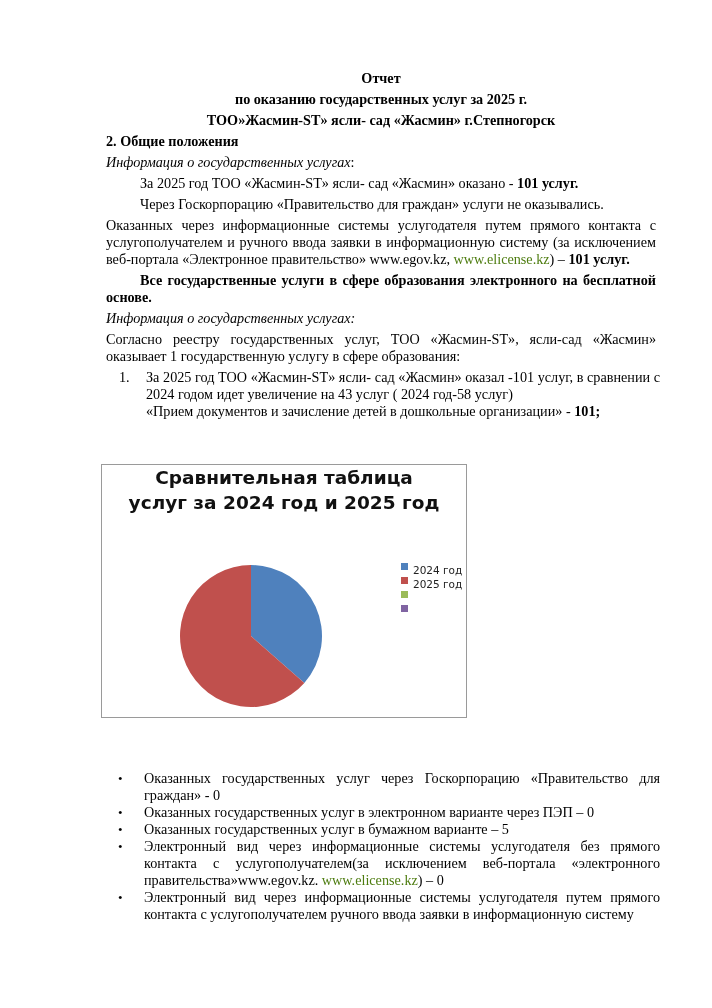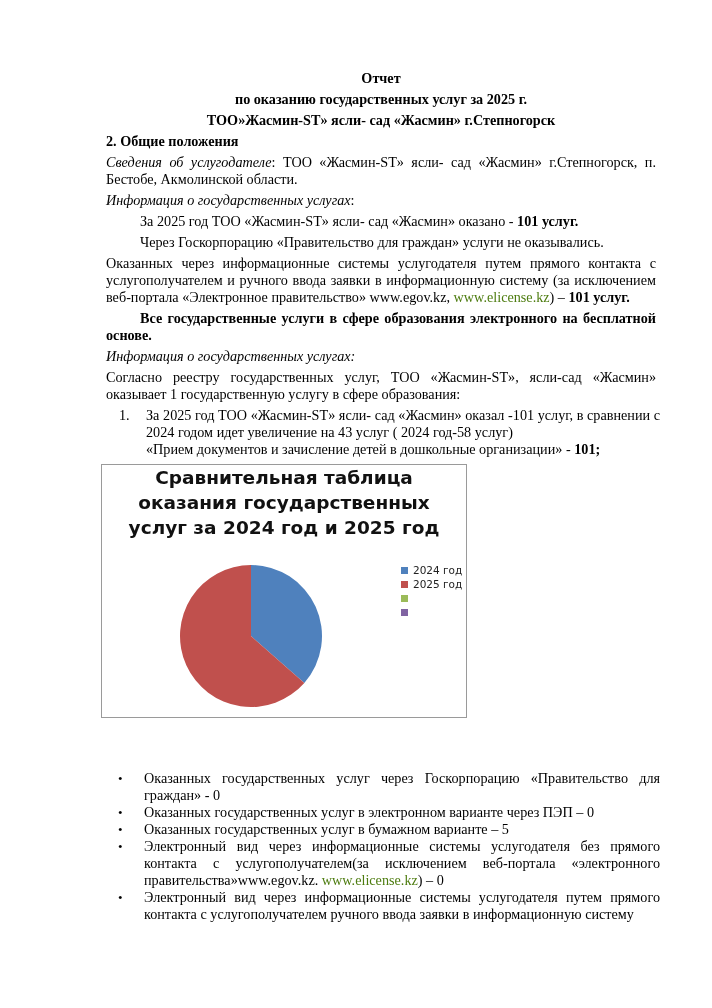--- a/index.html
+++ b/index.html
@@ -15,56 +15,54 @@
   p { margin:4px; }
   ol.num { margin:0; padding-left:0; list-style:none; }
   ol.num li { position:relative; padding-left:44px; text-align:justify; }
   ol.num li .n { position:absolute; left:17px; top:0; }
   .chart { position:absolute; left:101px; top:464px; width:364px; height:252px;
            border:1px solid #9a9a9a; background:#fff; }
   .chart-title { position:absolute; left:0; top:0; width:364px; text-align:center;
            font-family:"DejaVu Sans", sans-serif; font-weight:bold; font-size:18.5px; line-height:25px; color:#111; }
   .chart svg { position:absolute; left:0; top:0; }
   .legend { position:absolute; left:299px; top:98px; font-family:"DejaVu Sans", sans-serif; font-size:10.5px; line-height:14px; color:#222; }
-  .legend-item { display:flex; align-items:center; height:14px; }
+  .legend-item { display:flex; height:14px; }
   .swatch { width:7px; height:7px; margin-right:5px; display:inline-block; }
   .bullets { position:absolute; left:102px; top:770px; width:558px; line-height:17px; }
   .bullets ul { margin:0; padding:0; list-style:none; }
   .bullets li { position:relative; padding-left:42px; text-align:justify; }
   .bullets li .dot { position:absolute; left:16px; top:0; font-size:13px; }
 </style>
 </head>
 <body>
 
 <div class="page">
   <p class="center">Отчет</p>
   <p class="center">по оказанию государственных услуг за 2025 г.</p>
   <p class="center">ТОО»Жасмин-ST» ясли- сад «Жасмин» г.Степногорск</p>
   <p class="b">2. Общие положения</p>
-  <p class="just"><span class="it">Сведения об услугодателе</span><span>: ТОО «Жасмин-ST» ясли- сад «Жасмин» г.Степногорск, п. Бестобе, Акмолинской области.</span></p>
   <p><span class="it">Информация о государственных услугах</span><span>:</span></p>
   <p class="indent"><span>За 2025 год ТОО «Жасмин-ST» ясли- сад «Жасмин» оказано - </span><span class="b">101 услуг.</span></p>
   <p class="indent">Через Госкорпорацию «Правительство для граждан» услуги не оказывались.</p>
   <p class="just"><span>Оказанных через информационные системы услугодателя путем прямого контакта с услугополучателем и ручного ввода заявки в информационную систему (за исключением веб-портала «Электронное правительство» www.egov.kz, </span><a class="link">www.elicense.kz</a><span>) – </span><span class="b">101 услуг.</span></p>
   <p class="b just indent">Все государственные услуги в сфере образования электронного на бесплатной основе.</p>
   <p class="it">Информация о государственных услугах:</p>
   <p class="just">Согласно реестру государственных услуг, ТОО «Жасмин-ST», ясли-сад «Жасмин» оказывает 1 государственную услугу в сфере образования:</p>
   <ol class="num">
     <li>
       <span class="n">1.</span>
       <span>За 2025 год ТОО «Жасмин-ST»  ясли- сад «Жасмин» оказал -101 услуг, в сравнении с 2024 годом идет увеличение на 43 услуг ( 2024 год-58 услуг)</span><br>
       <span>«Прием документов и зачисление детей в дошкольные организации» - </span><span class="b">101;</span>
     </li>
   </ol>
 </div>
 
 <div class="chart">
   <div class="chart-title">
     <div>Сравнительная таблица</div>
-    <div>оказания государственных</div>
     <div>услуг  за 2024 год и 2025 год</div>
   </div>
   <svg id="pie-svg" width="364" height="252">
       <path d="M149,171 L149,100 A71,71 0 0 1 202.32277545714365,217.8794370438366 Z" fill="#4f81bd"></path>
       <path d="M149,171 L202.32277545714365,217.8794370438366 A71,71 0 1 1 149,100 Z" fill="#c0504d"></path>
     </svg>
   <div class="legend" id="legend">
       <div class="legend-item">
         <span class="swatch" style="background: rgb(79, 129, 189);"></span>
         <span>2024 год</span>

